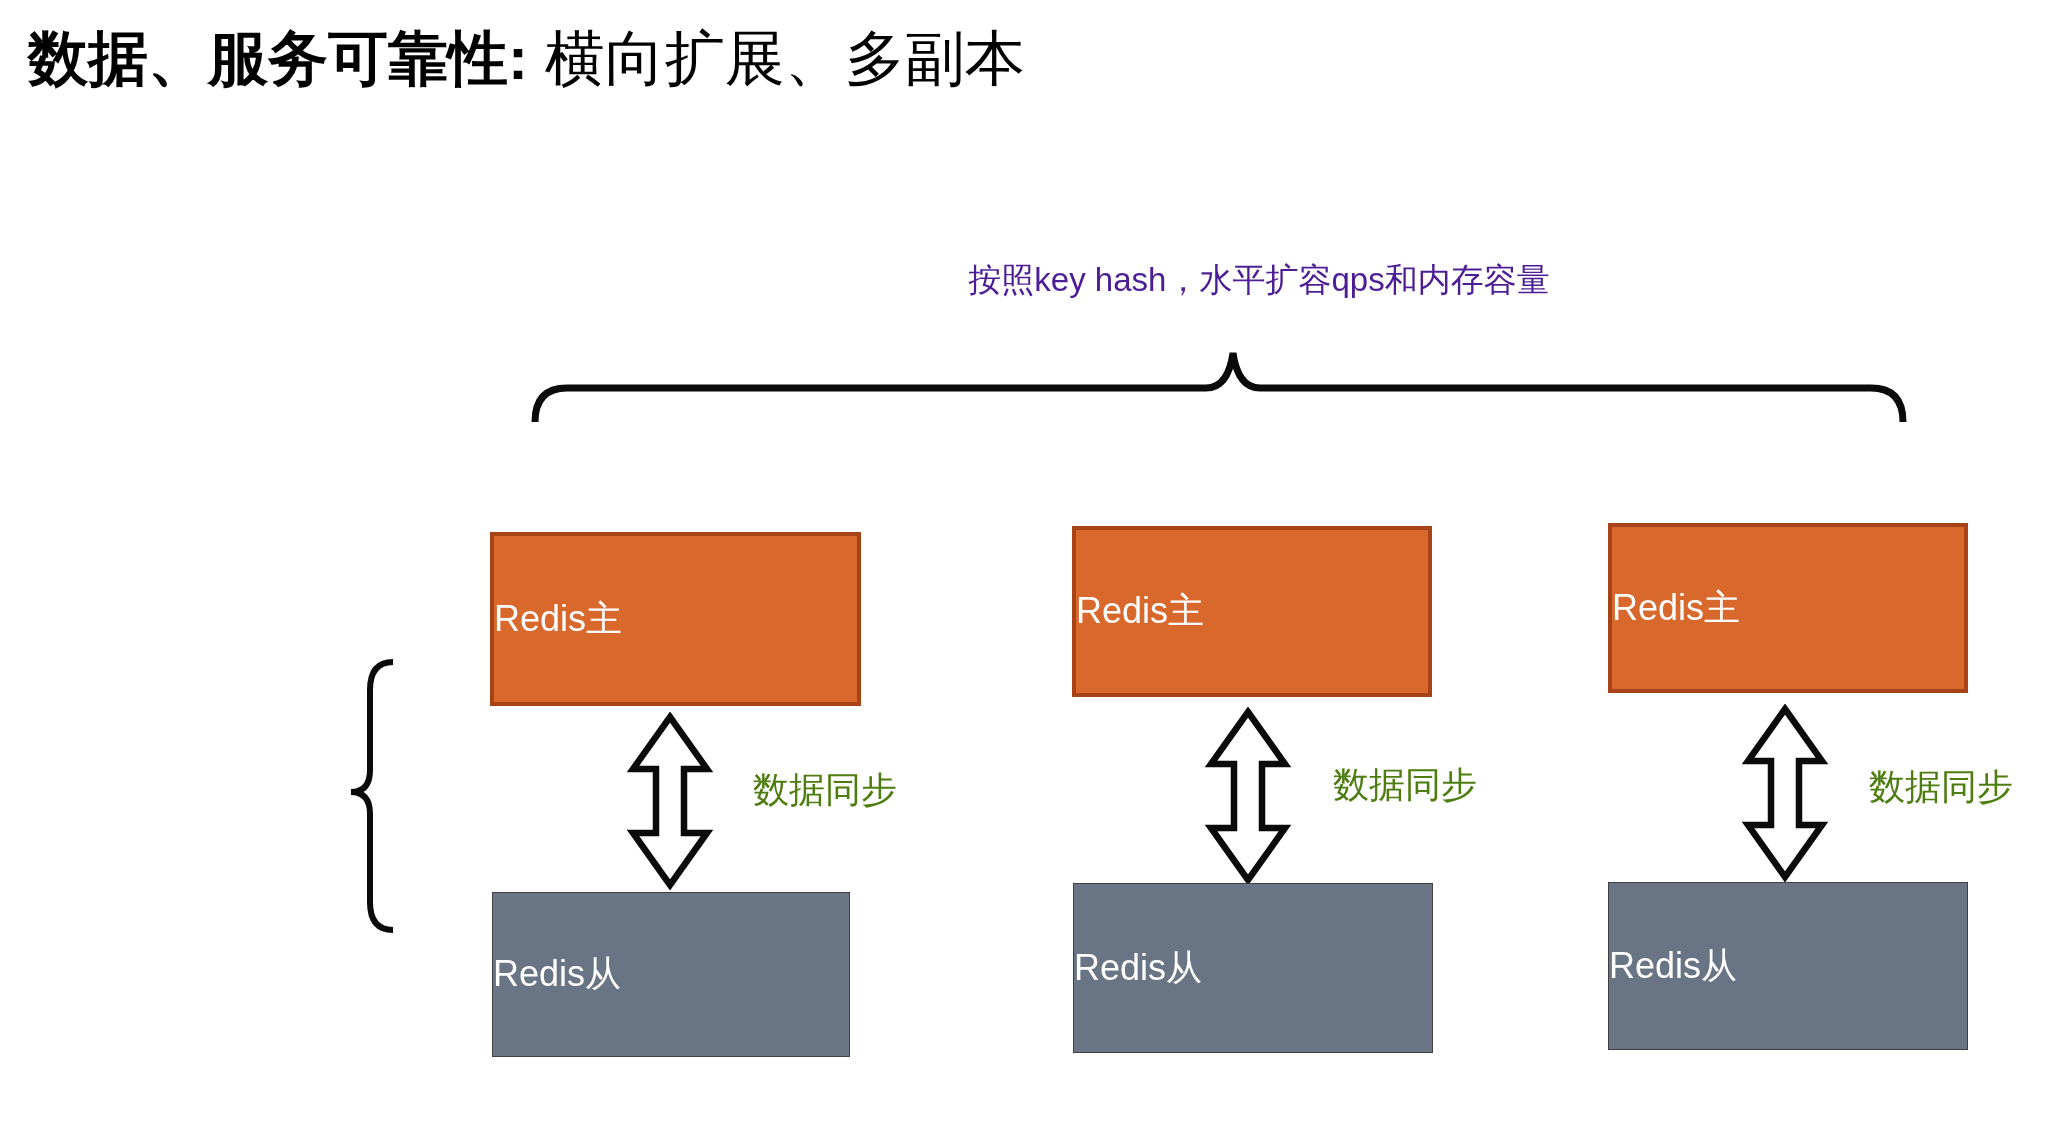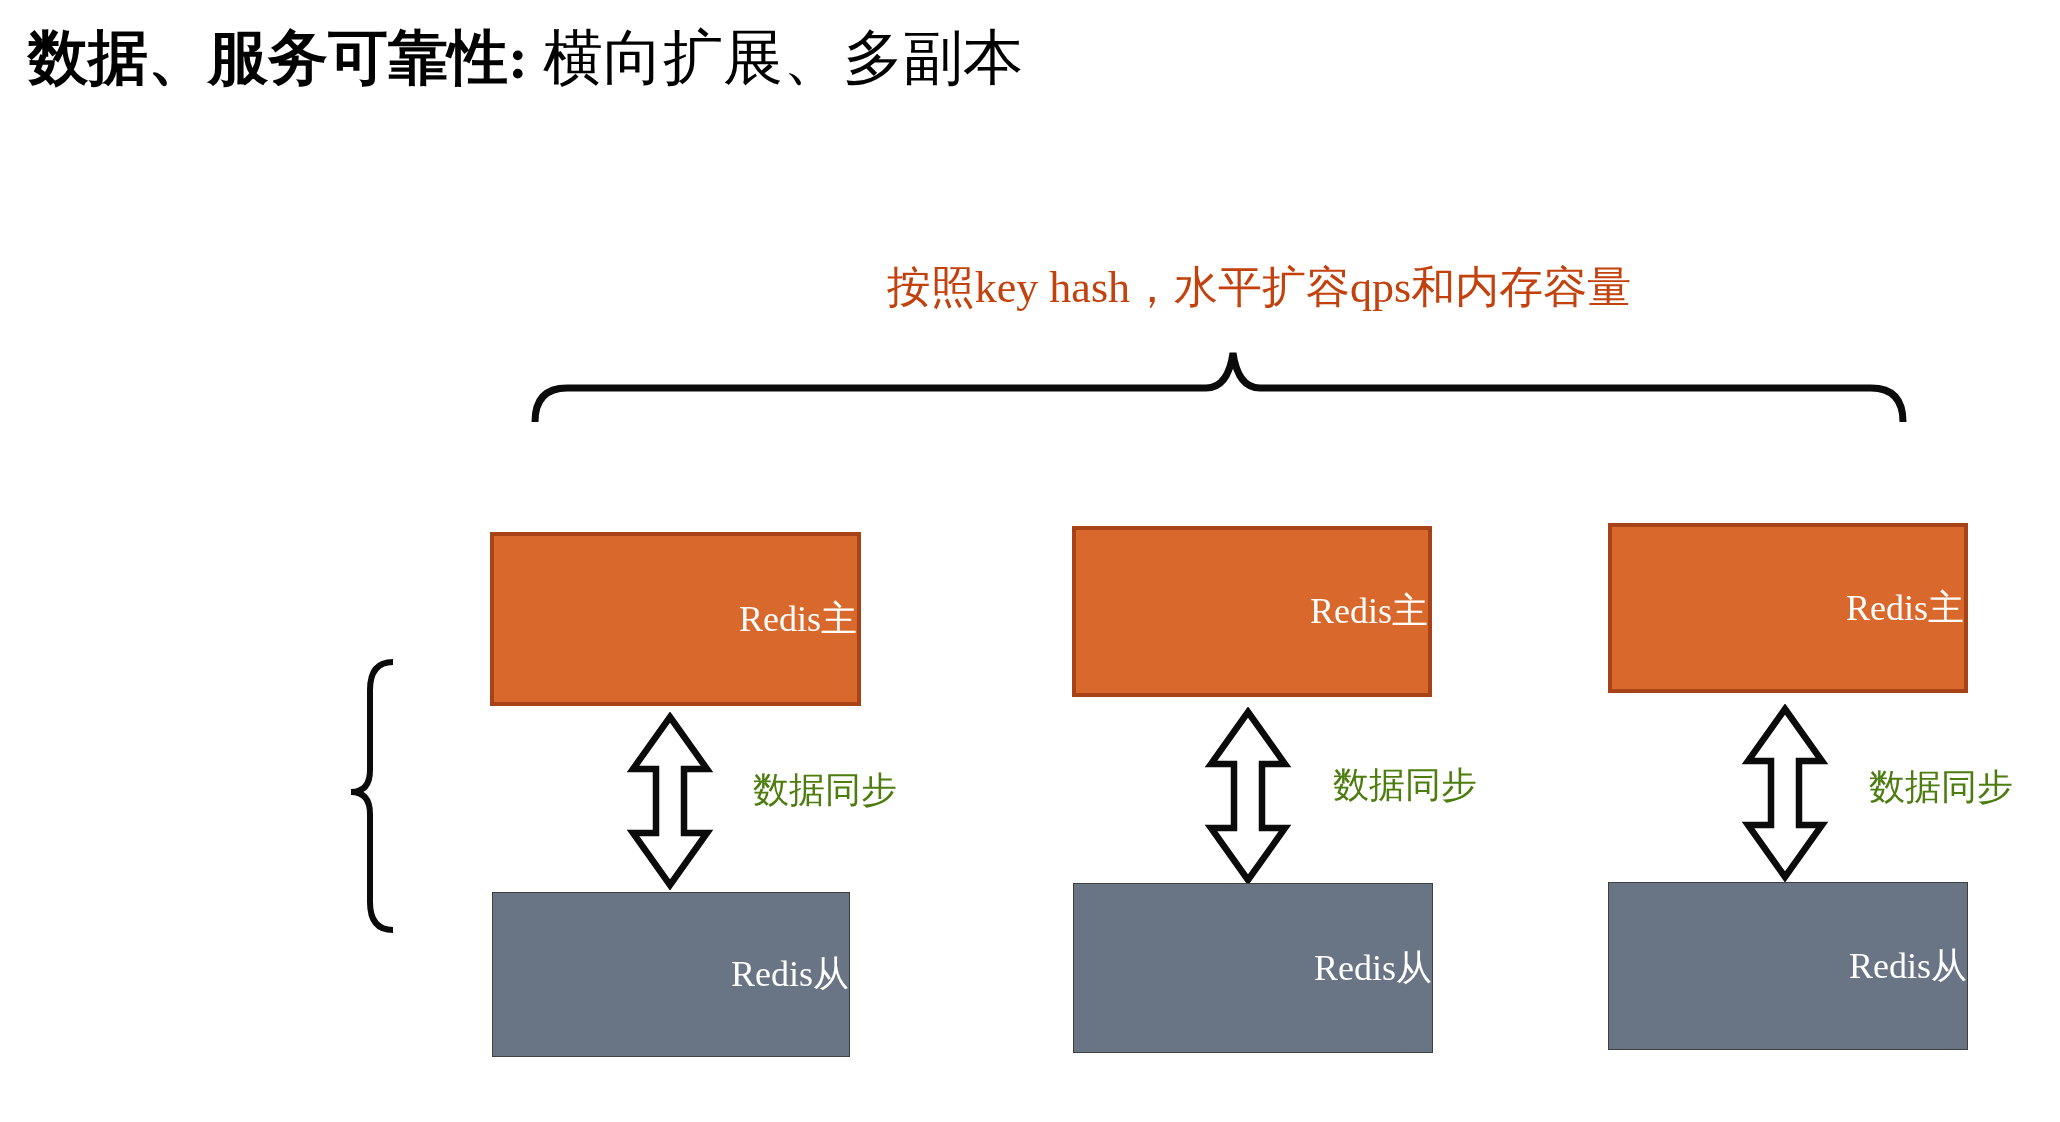--- a/index.html
+++ b/index.html
@@ -1,44 +1,44 @@
 <!DOCTYPE html>
 <html><head>
 <meta charset="utf-8">
 <style>
   html,body{margin:0;padding:0;background:#ffffff;}
   .canvas{
     position:relative;
     width:2060px;
     height:1122px;
     background:#ffffff;
-    font-family:Liberation Serif, serif;
+    font-family:Liberation Sans, sans-serif;
     color:#000;
     overflow:hidden;
   }
   .abs{position:absolute;}
 
   
   .slide-title{
     left:28px; top:24px;
     font-size:60px;
     line-height:1.15;
     white-space:pre;
     color:#000;
   }
   .slide-title .emph{font-weight:700;}
   .slide-title .rest{font-weight:400;}
 
   
   .shard-note{
     left:1259px; top:258px;
     transform:translateX(-50%);
-    font-size:44px;
+    font-size:33px;
     white-space:nowrap;
-    color:#c2410c;
+    color:#4c1d95;
   }
 
   
   .sentinel-note{
     left:28px; top:764px;
     font-size:36px;
     white-space:nowrap;
     color:#000;
   }
 
@@ -46,21 +46,21 @@
   .overlay{
     left:0; top:0; width:2060px; height:1122px;
     pointer-events:none;
   }
 
   
   .node{
     box-sizing:border-box;
     display:flex;
     align-items:center;
-    justify-content:flex-end;
+    justify-content:flex-start;
     font-size:36px;
     color:#ffffff;
     text-align:center;
   }
   .master{
     background:#D8682B;
     border:4px solid #A84318;
   }
   .slave{
     background:#697484;

